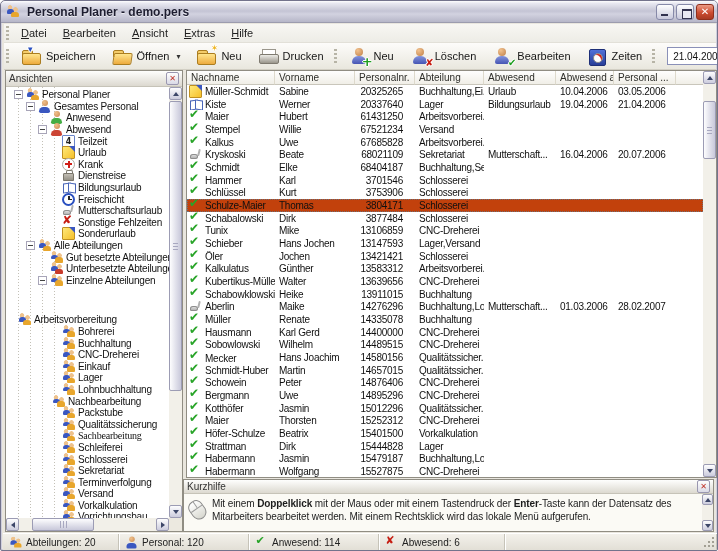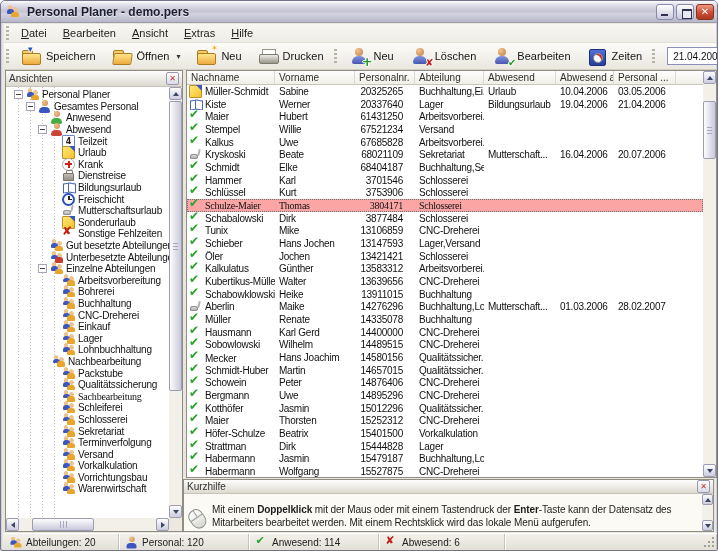--- a/index.html
+++ b/index.html
@@ -131,21 +131,21 @@
     background:#b2b2b2;border-radius:2px;transform:rotate(14deg);}
   
   .mainpanel{position:absolute;left:185px;top:69px;width:531px;height:408px;background:#fff;border:1px solid #908d83;}
   .thead{position:absolute;left:0;top:0;right:13px;height:14px;display:flex;
     background:linear-gradient(#fefefe,#efede5);font-size:10px;color:#2e2e2a;}
   .th{padding-left:4px;border-right:1px solid #ddd9cc;border-bottom:1px solid #c9c6bb;
     display:flex;align-items:center;white-space:nowrap;overflow:hidden;flex:none;}
   .th-fill{flex:1;border-right:none;}
   .tbody{position:absolute;left:0;top:14px;right:13px;bottom:0;overflow:hidden;}
   .trow{display:flex;height:12.68px;align-items:center;font-size:10px;letter-spacing:-0.25px;color:#101010;}
-  .trow.sel{background:#fca5a5;outline:1px dotted #6f6f78;outline-offset:-1px;font-family:Liberation Serif, serif;}
+  .trow.sel{background:#c2410c;outline:1px dotted #6f6f78;outline-offset:-1px;}
   .td{padding-left:4px;white-space:nowrap;overflow:hidden;flex:none;height:100%;display:flex;align-items:center;}
   .td.c0{padding-left:2px;}
   .td.num{justify-content:flex-end;padding-right:12px;}
   .td-fill{flex:1;}
   
   .sb{background:#f2f0e9;position:absolute;}
   .sbtn{width:13px;height:13px;background:linear-gradient(#fdfdfe,#ccccdd);border:1px solid #9c9cb4;
     border-radius:2px;display:flex;align-items:center;justify-content:center;flex:none;}
   .sbtn.mini{width:11px;height:11px;}
   .arr{width:0;height:0;border:3px solid rgba(0,0,0,0);}
@@ -160,21 +160,21 @@
   .thumb.h::after{left:50%;top:2px;bottom:2px;height:auto;width:7px;margin:0 0 0 -3px;
     background:repeating-linear-gradient(to right,#a8a8c0 0 1px,rgba(0,0,0,0) 1px 3px);}
   .vscroll{right:0;top:0;bottom:0;width:13px;}
   .vscroll .sbtn.b{position:absolute;bottom:0;}
   .tree-vscroll{right:0;top:16px;bottom:13px;width:13px;}
   .tree-hscroll{left:0;bottom:0;right:13px;height:13px;display:flex;justify-content:space-between;}
   .sb-corner{position:absolute;right:0;bottom:0;width:13px;height:13px;background:#ece9e0;}
   
   .helppanel{position:absolute;left:182px;top:478px;width:531px;height:53px;background:#fbfaf5;border:1px solid #908d83;}
   .helppanel .panel-hdr{height:14px;}
-  .help-body{position:absolute;left:0;top:14px;right:11px;bottom:0;display:flex;gap:7px;padding:3px 2px 2px 6px;align-items:flex-end;}
+  .help-body{position:absolute;left:0;top:14px;right:11px;bottom:0;display:flex;gap:7px;padding:3px 2px 2px 6px;}
   .mouse-icon{width:15px;height:20px;border:1px solid #8a8a8a;border-radius:7px 7px 8px 8px;flex:none;
     background:linear-gradient(#ffffff,#d8d8d0);transform:rotate(-35deg);position:relative;margin-top:3px;}
   .mouse-icon::before{content:"";position:absolute;left:50%;top:0;width:1px;height:7px;background:#999;}
   .mouse-icon::after{content:"";position:absolute;left:0;right:0;top:7px;height:1px;background:#999;}
   .help-text{flex:1;font-size:10px;line-height:13px;color:#1c1c1c;letter-spacing:-0.1px;}
   .help-scroll{position:absolute;right:0;top:14px;bottom:0;width:11px;background:#f2f0e9;
     display:flex;flex-direction:column;justify-content:space-between;align-items:center;}
   
   .statusbar{position:absolute;left:2px;top:532px;width:714px;height:17px;display:flex;font-size:10px;color:#222;
     background:linear-gradient(#f3f1eb,#e2dfd6);border-top:1px solid #fff;}
@@ -324,44 +324,49 @@
           <span class="ti ti-uhr"></span>
           <span class="tree-label">Freischicht</span>
         </div>
         <div class="tree-row" style="padding-left: 44px;">
           <span class="spacer"></span>
           <span class="ti ti-stork"></span>
           <span class="tree-label">Mutterschaftsurlaub</span>
         </div>
         <div class="tree-row" style="padding-left: 44px;">
           <span class="spacer"></span>
+          <span class="ti ti-fehl"></span>
+          <span class="tree-label">Sonstige Fehlzeiten</span>
+        </div>
+        <div class="tree-row" style="padding-left: 44px;">
+          <span class="spacer"></span>
           <span class="ti ti-urlaub"></span>
           <span class="tree-label">Sonderurlaub</span>
         </div>
-        <div class="tree-row" style="padding-left: 44px;">
-          <span class="spacer"></span>
-          <span class="ti ti-fehl"></span>
-          <span class="tree-label">Sonstige Fehlzeiten</span>
+        <div class="tree-row" style="padding-left: 20px;">
+          <span class="exp"></span>
+          <span class="ti ti-dept"></span>
+          <span class="tree-label">Alle Abteilungen</span>
         </div>
         <div class="tree-row" style="padding-left: 32px;">
           <span class="spacer"></span>
           <span class="ti ti-dept"></span>
           <span class="tree-label">Gut besetzte Abteilungen</span>
         </div>
         <div class="tree-row" style="padding-left: 32px;">
           <span class="spacer"></span>
           <span class="ti ti-dept-red"></span>
           <span class="tree-label">Unterbesetzte Abteilungen</span>
         </div>
         <div class="tree-row" style="padding-left: 32px;">
           <span class="exp"></span>
           <span class="ti ti-dept"></span>
           <span class="tree-label">Einzelne Abteilungen</span>
         </div>
-        <div class="tree-row" style="padding-left: 44px;">
+        <div class="tree-row" style=" margin-top: 28px;">
           <span class="spacer"></span>
           <span class="ti ti-dept"></span>
           <span class="tree-label">Arbeitsvorbereitung</span>
         </div>
         <div class="tree-row" style="padding-left: 44px;">
           <span class="spacer"></span>
           <span class="ti ti-dept"></span>
           <span class="tree-label">Bohrerei</span>
         </div>
         <div class="tree-row" style="padding-left: 44px;">

